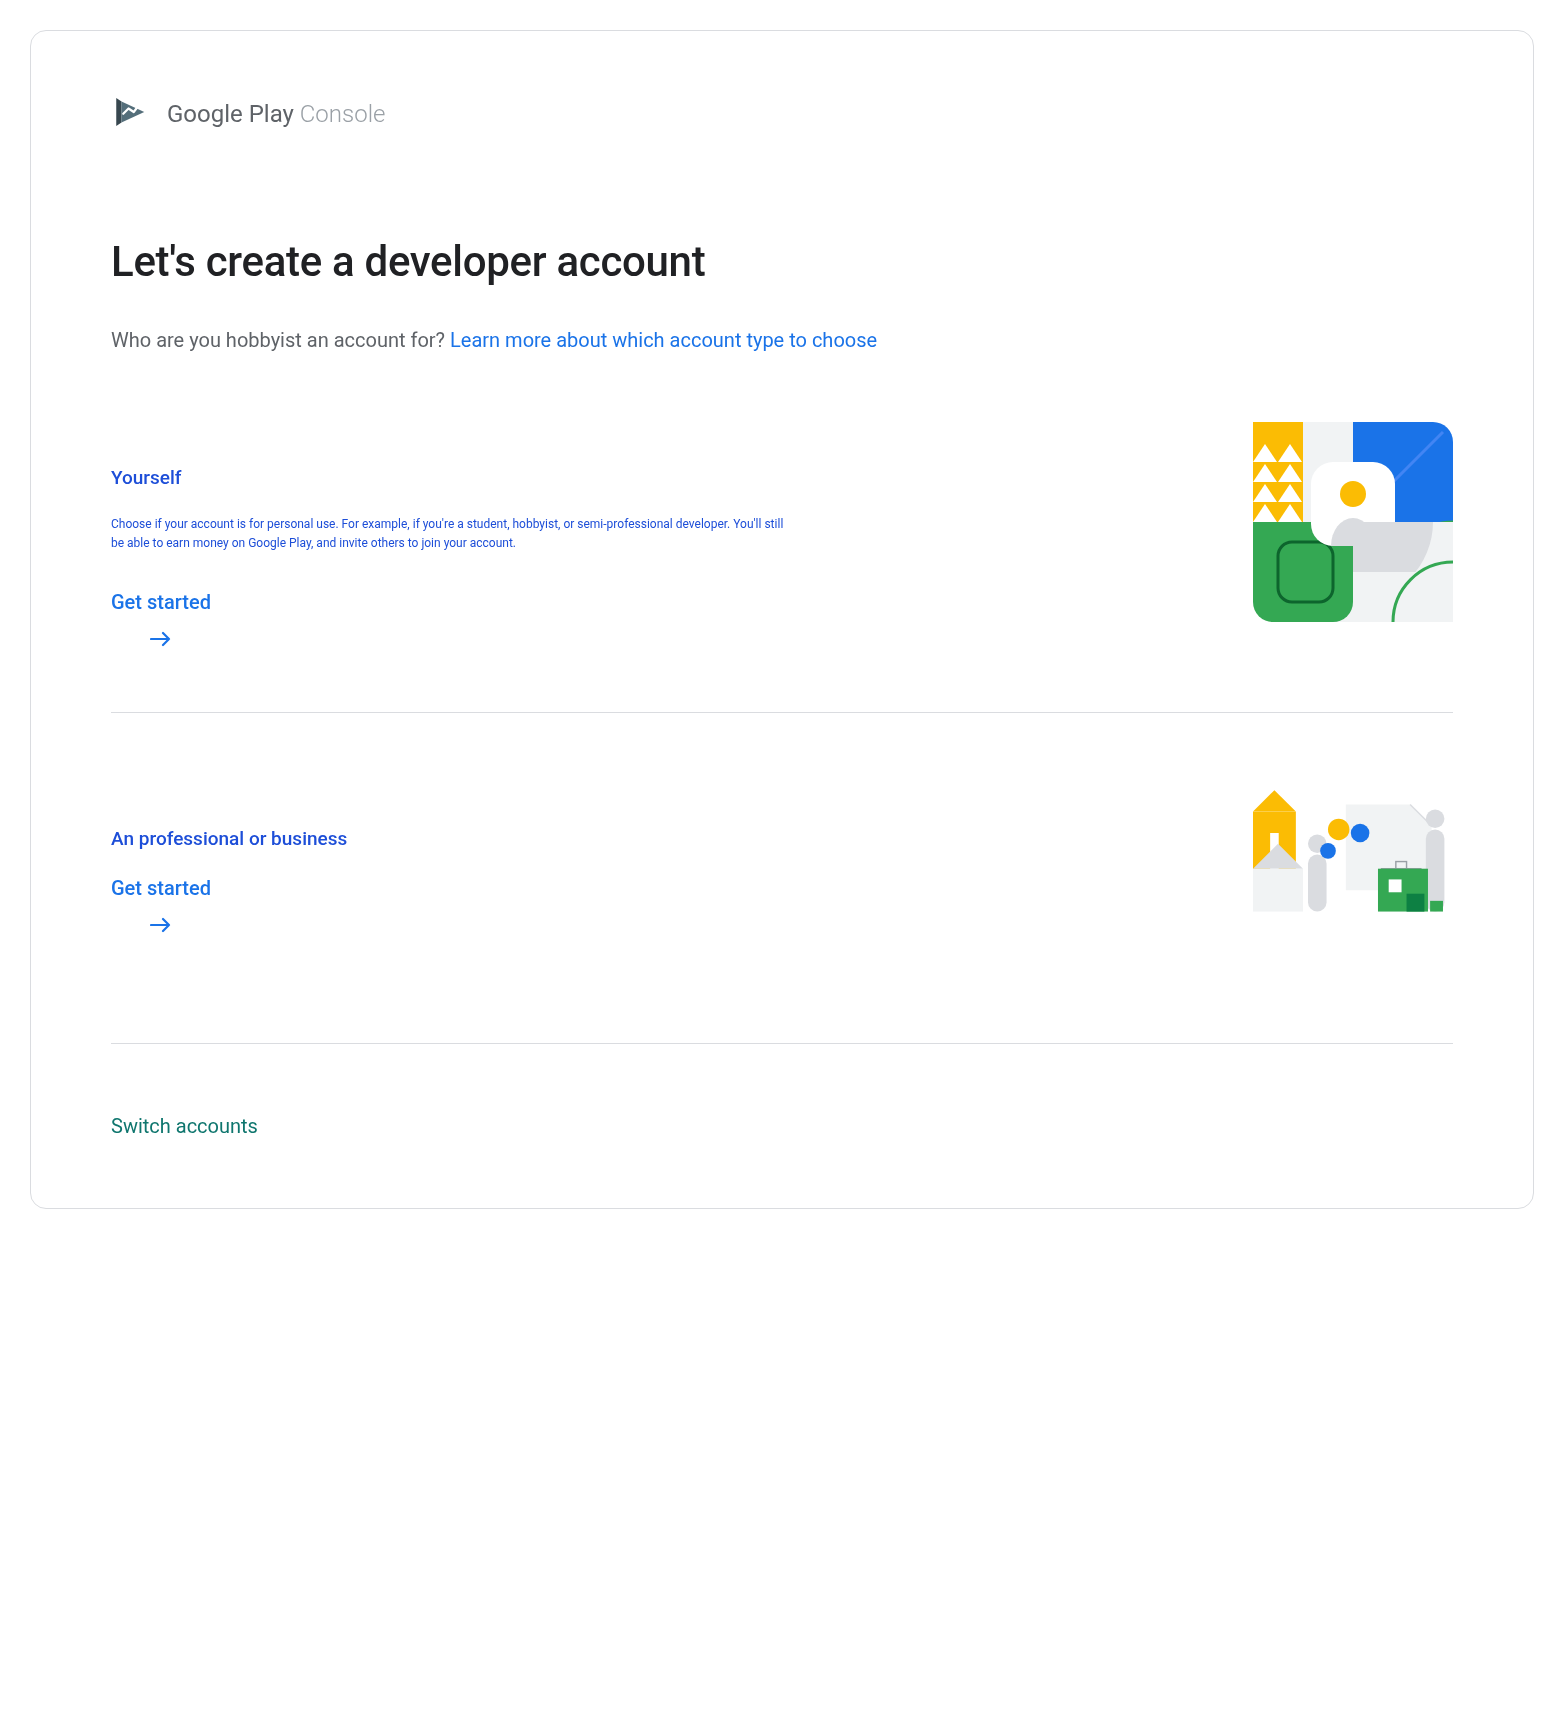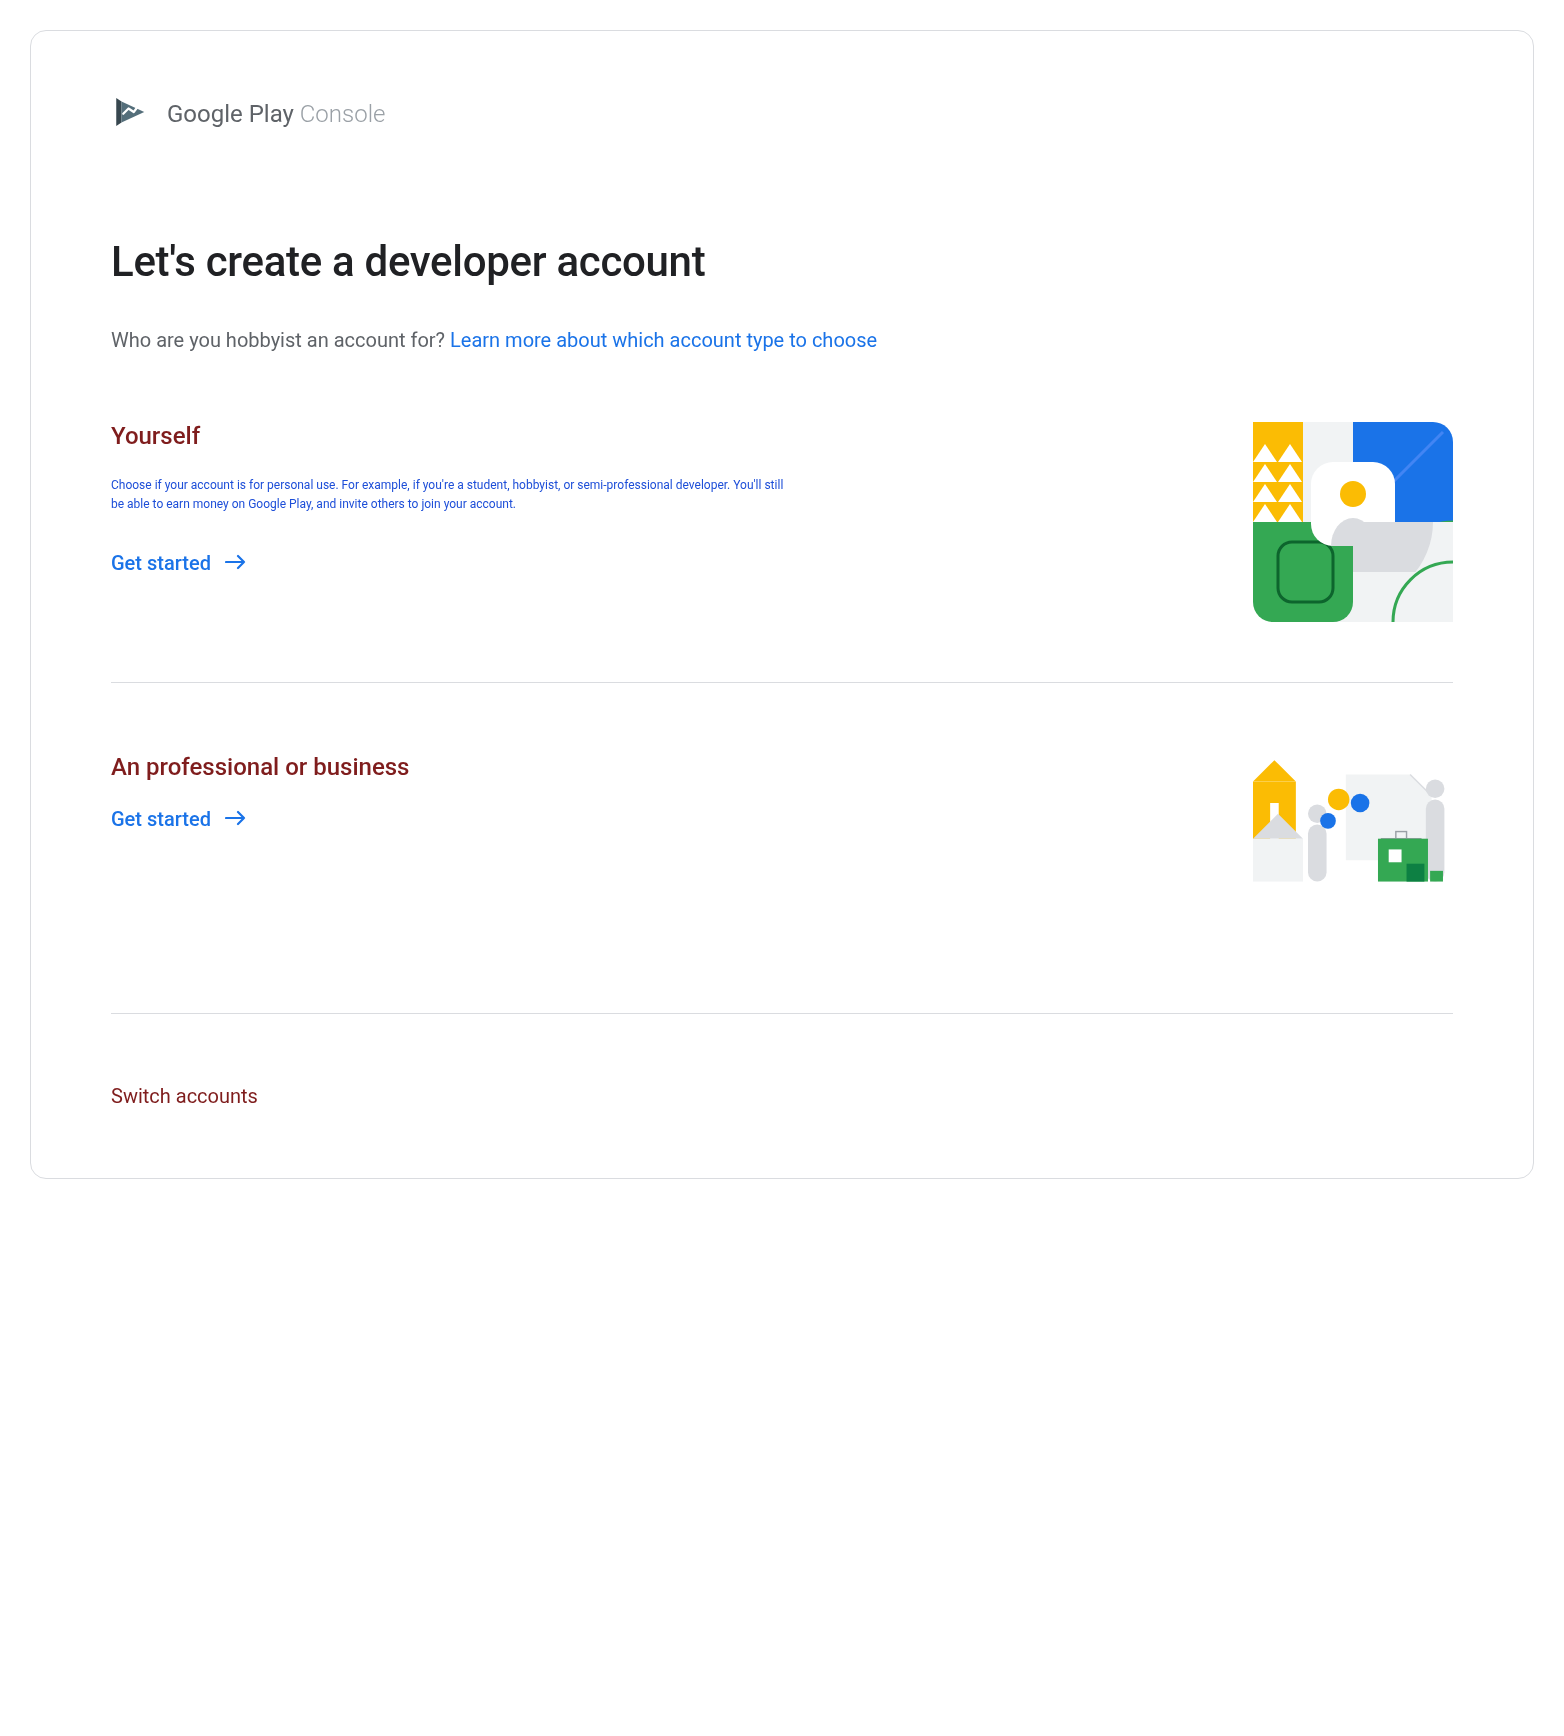--- a/index.html
+++ b/index.html
@@ -63,40 +63,42 @@
       justify-content: space-between;
       align-items: flex-start;
       gap: 40px;
       padding-bottom: 60px;
     }
     .option-content {
       flex: 1;
       max-width: 680px;
     }
     .option-title {
-      font-size: 24px;
+      font-size: 19px;
       font-weight: 500;
-      color: #7f1d1d;
+      color: #1d4ed8;
       margin-bottom: 26px;
+      margin-top: 44px;
     }
     .option-desc {
       font-size: 12px;
       color: #1d4ed8;
       line-height: 1.55;
       margin-bottom: 38px;
     }
     .get-started {
       display: inline-flex;
       align-items: center;
       gap: 14px;
       color: #1a73e8;
       font-size: 20px;
       font-weight: 500;
       text-decoration: none;
       cursor: pointer;
+      flex-direction: column;
     }
     .arrow-icon {
       width: 22px;
       height: 16px;
     }
     .option-illustration {
       width: 200px;
       height: 200px;
       flex-shrink: 0;
     }
@@ -106,21 +108,21 @@
       margin: 0 0 70px 0;
     }
     .footer-text {
       font-size: 20px;
       color: #5f6368;
       line-height: 1.55;
       margin-bottom: 36px;
     }
     .switch-link {
       font-size: 20px;
-      color: #7f1d1d;
+      color: #0f766e;
       text-decoration: none;
       cursor: pointer;
       display: inline-block;
       text-align: right;
     }
   </style>
 </head>
 <body>
 
 <div class="card">

